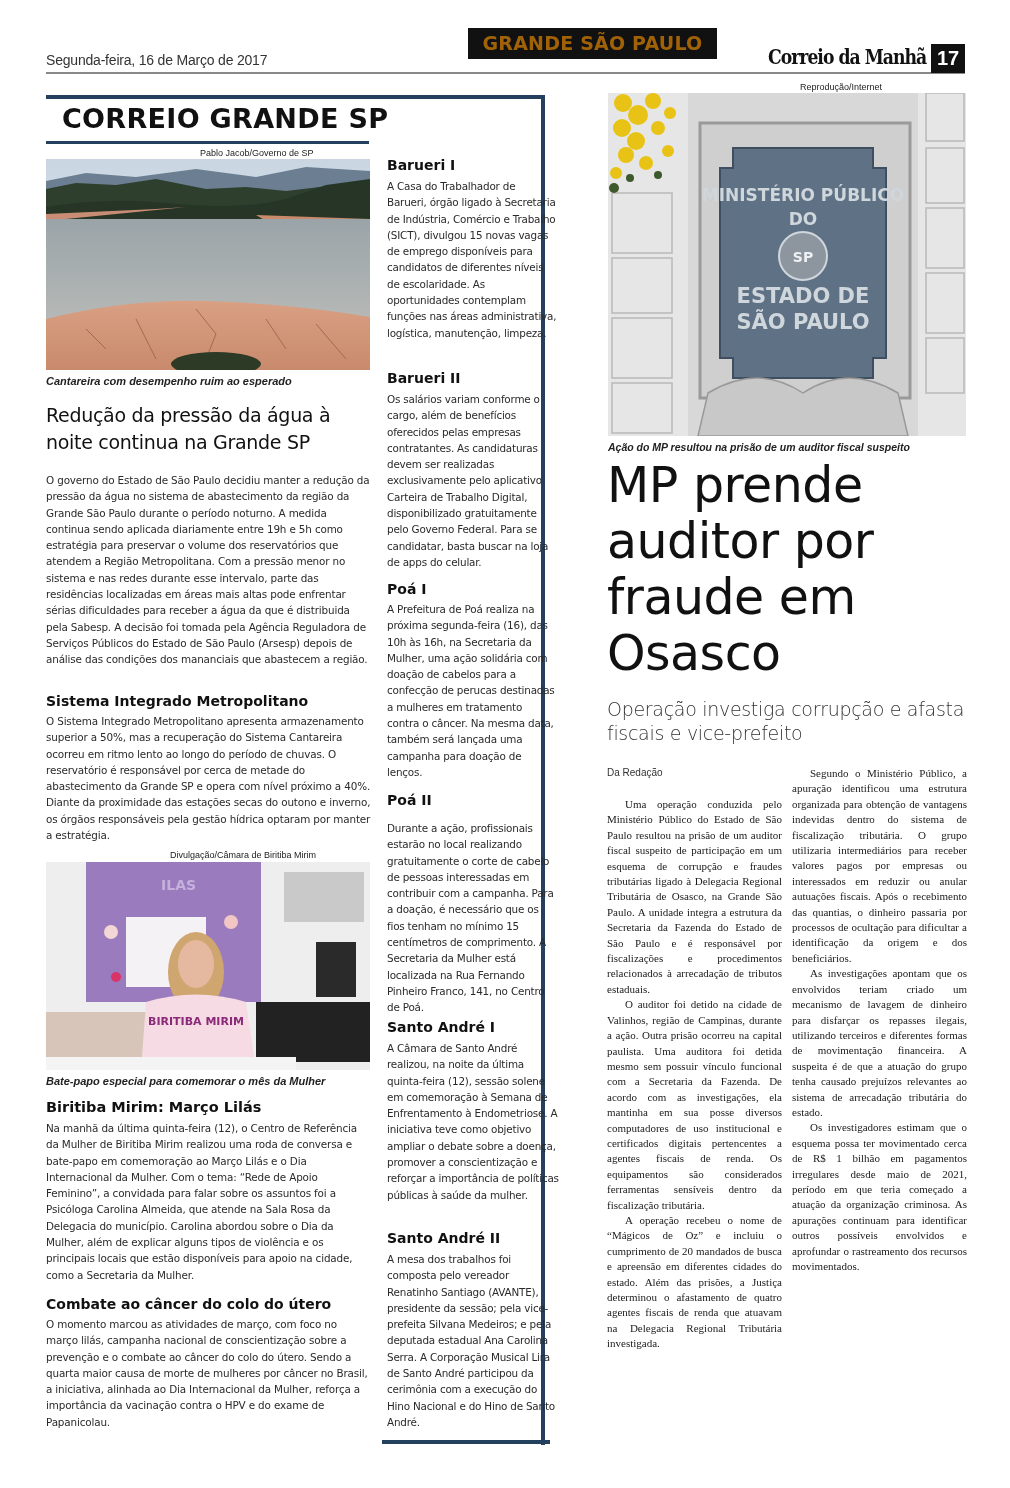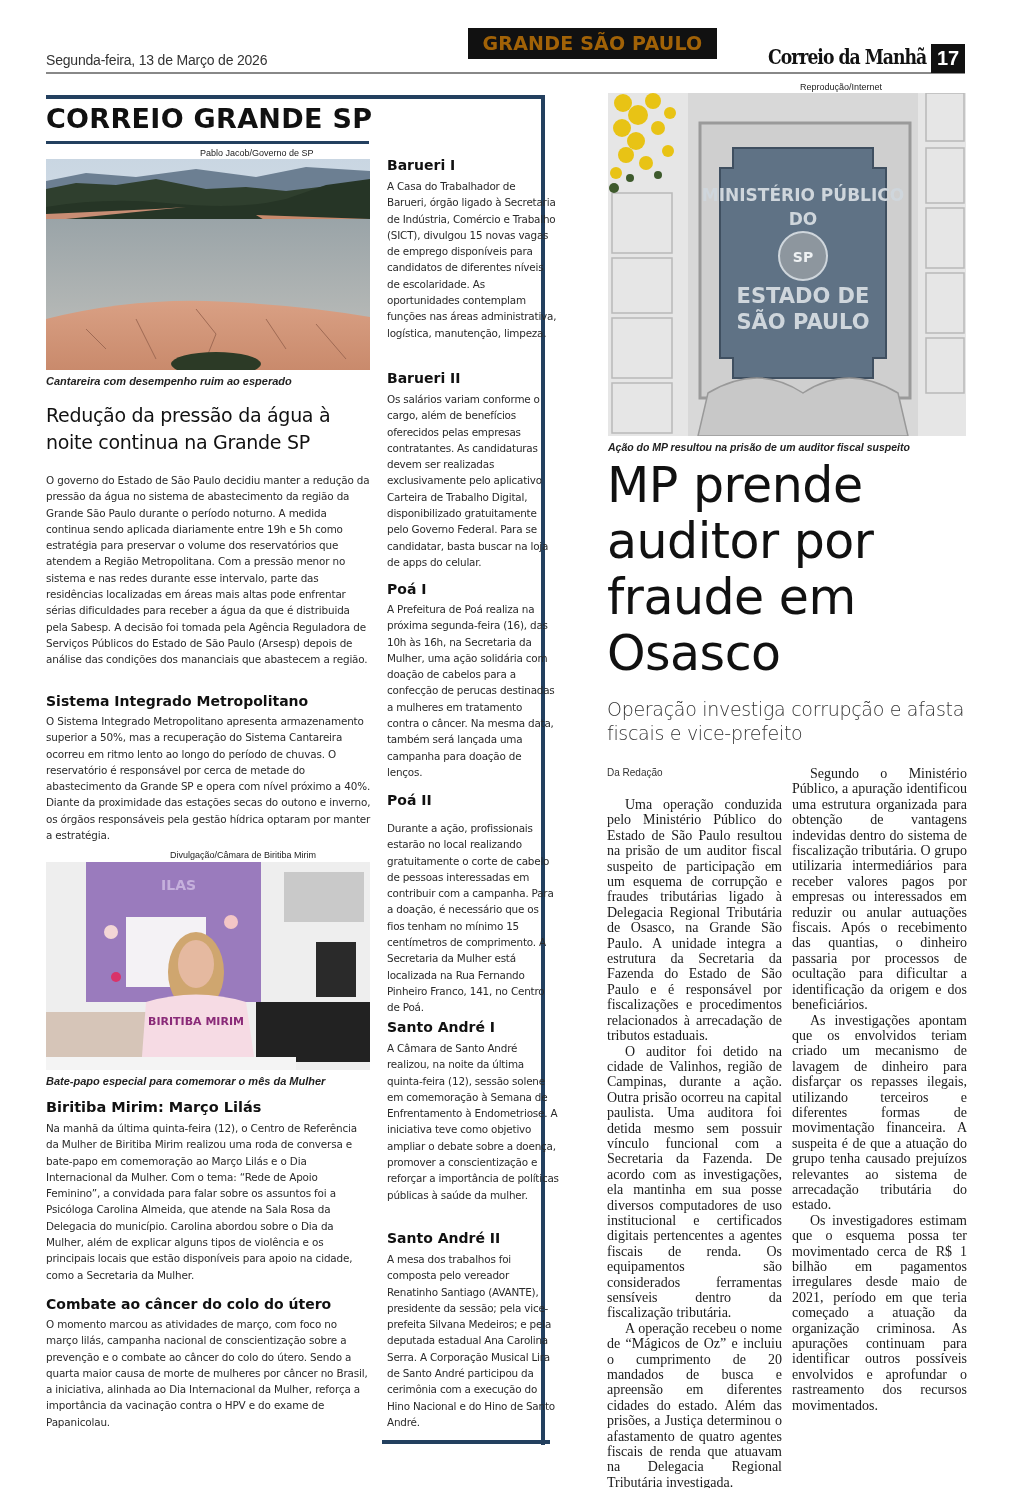--- a/index.html
+++ b/index.html
@@ -9,46 +9,46 @@
   
   .hdr-date { position: absolute; left: 46px; top: 52px; font-family: "Liberation Sans", sans-serif; font-size: 14px; color: #333; letter-spacing: -0.2px; }
   .hdr-rule { position: absolute; left: 46px; top: 72px; width: 919px; height: 2px; background: #888; }
   .hdr-section { position: absolute; left: 468px; top: 28px; width: 249px; height: 31px; background: #111; color: #a16207; font-family: "DejaVu Sans", sans-serif; font-size: 19px; font-weight: bold; text-align: center; line-height: 31px; letter-spacing: 0.2px; }
   .hdr-brand { position: absolute; left: 768px; top: 44px; font-family: "DejaVu Serif", serif; font-size: 21px; font-weight: bold; color: #111; letter-spacing: -1.2px; transform: scaleX(0.82); transform-origin: left; }
   .hdr-page { position: absolute; left: 931px; top: 44px; width: 34px; height: 29px; background: #111; color: #fff; font-family: "Liberation Sans", sans-serif; font-size: 20px; font-weight: bold; text-align: center; line-height: 29px; }
 
   
   .box { position: absolute; left: 46px; top: 95px; width: 499px; height: 1350px; border-top: 4px solid #23405f; border-right: 4px solid #23405f; }
   .box-bottom { position: absolute; left: 382px; top: 1440px; width: 168px; height: 4px; background: #23405f; }
-  .sec-title { position: absolute; left: 46px; top: 103px; font-family: "DejaVu Sans", sans-serif; font-weight: bold; font-size: 27px; color: #111; letter-spacing: 0.3px; }
+  .sec-title { position: absolute; left: 62px; top: 103px; font-family: "DejaVu Sans", sans-serif; font-weight: bold; font-size: 27px; color: #111; letter-spacing: 0.3px; }
   .sec-rule { position: absolute; left: 46px; top: 141px; width: 323px; height: 3px; background: #23405f; }
 
   .credit { position: absolute; font-family: "Liberation Sans", sans-serif; font-size: 9px; color: #222; }
   .caption { position: absolute; font-family: "Liberation Sans", sans-serif; font-style: italic; font-weight: bold; font-size: 11px; color: #222; }
 
   .photo { position: absolute; overflow: hidden; }
 
   .kicker { position: absolute; font-family: "DejaVu Sans", sans-serif; font-size: 19px; line-height: 27px; color: #111; letter-spacing: -0.3px; }
   .sub-h { position: absolute; font-family: "DejaVu Sans", sans-serif; font-weight: bold; font-size: 14px; color: #111; }
   .body-sans { position: absolute; font-family: "DejaVu Sans", sans-serif; font-size: 10.4px; line-height: 16.3px; color: #2a2a2a; text-align: left; letter-spacing: -0.15px; }
 
   .col-h { position: absolute; font-family: "DejaVu Sans", sans-serif; font-weight: bold; font-size: 14px; color: #111; }
   .col-body { position: absolute; font-family: "DejaVu Sans", sans-serif; font-size: 10.4px; line-height: 16.3px; color: #2a2a2a; letter-spacing: -0.2px; }
 
   
   .headline { position: absolute; left: 607px; top: 458px; width: 360px; font-family: "DejaVu Sans", sans-serif; font-size: 49px; line-height: 56px; color: #111; font-weight: 500; letter-spacing: -0.5px; }
   .deck { position: absolute; left: 607px; top: 697px; width: 362px; font-family: "DejaVu Sans", sans-serif; font-size: 19px; line-height: 24px; color: #333; font-weight: 300; letter-spacing: -0.3px; }
   .byline { position: absolute; left: 607px; top: 767px; font-family: "Liberation Sans", sans-serif; font-size: 10px; color: #333; }
-  .body-serif { position: absolute; font-family: "Liberation Serif", serif; font-size: 14px; line-height: 15.4px; color: #1a1a1a; text-align: justify; hyphens: auto; }
+  .body-serif { position: absolute; font-family: "Liberation Serif", serif; font-size: 11px; line-height: 15.4px; color: #1a1a1a; text-align: justify; hyphens: auto; }
   .body-serif p { text-indent: 18px; }
 </style>
 </head>
 <body>
 
-<div class="hdr-date">Segunda-feira, 13 de Março de 2026</div>
+<div class="hdr-date">Segunda-feira, 16 de Março de 2017</div>
 <div class="hdr-rule"></div>
 <div class="hdr-section">GRANDE SÃO PAULO</div>
 <div class="hdr-brand">Correio da Manhã</div>
 <div class="hdr-page">17</div>
 
 <div class="box"></div>
 <div class="box-bottom"></div>
 <div class="sec-title">CORREIO GRANDE SP</div>
 <div class="sec-rule"></div>
 

